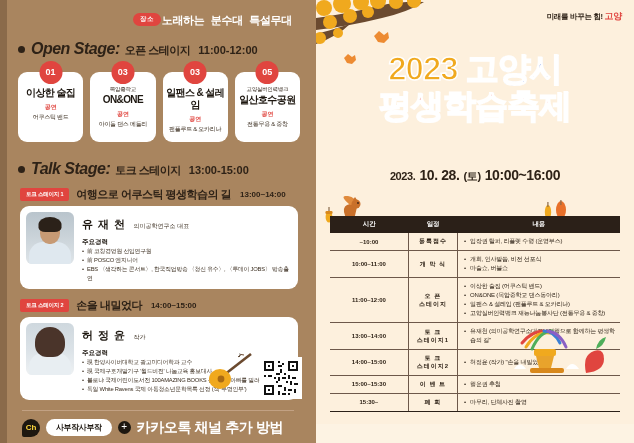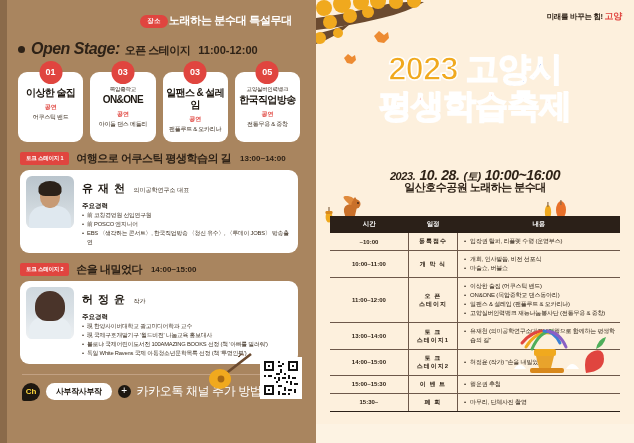--- a/index.html
+++ b/index.html
@@ -16,21 +16,21 @@
     width: 316px; height: 443px;
     background: #a9855f;
     padding: 8px 10px 0 10px;
     overflow: hidden;
   }
   .left::before {
     content: ""; position: absolute; left: 0; top: 0;
     width: 7px; height: 443px; background: #8a6a4a;
   }
 
-  .venue-row { display: flex; justify-content: flex-end; align-items: flex-end; gap: 1px; padding-right: 14px; margin-top: 5px; }
+  .venue-row { display: flex; justify-content: flex-end; align-items: flex-start; gap: 1px; padding-right: 14px; margin-top: 5px; font-family: Liberation Mono, monospace; }
   .venue-badge {
     background: #e0453f; color: #fff; font-size: 6.5px; font-weight: bold;
     padding: 2px 7px; border-radius: 7px; letter-spacing: .3px;
   }
   .venue-text { color: #fff; font-size: 11px; font-weight: bold; letter-spacing: -.3px; }
 
   .stage-head { display: flex; align-items: baseline; gap: 5px; margin: 12px 0 0 8px; }
   .bullet-dot { width: 7px; height: 7px; border-radius: 50%; background: #2e2217; align-self: center; margin-right: 1px; }
   .stage-en { color: #2e2217; font-size: 16px; font-weight: bold; font-style: italic; letter-spacing: -.5px; }
   .stage-ko { color: #2e2217; font-size: 11px; font-weight: bold; letter-spacing: -.5px; }
@@ -81,21 +81,21 @@
 
   
   .divider { height: 1px; background: #c2a183; margin: 10px 12px 0 12px; }
   .kakao-row { display: flex; align-items: center; gap: 6px; margin: 8px 0 0 12px; }
   .ch-bubble {
     width: 18px; height: 18px; border-radius: 50% 50% 50% 2px; background: #1d1710;
     color: #ffd83d; font-size: 8px; font-weight: bold; line-height: 18px; text-align: center;
   }
   .ch-pill { background: #fff; border-radius: 9px; padding: 3px 10px; font-size: 8px; font-weight: bold; color: #1d1710; letter-spacing: -.4px; }
   .ch-plus { width: 13px; height: 13px; border-radius: 50%; background: #1d1710; color: #fff; font-size: 10px; line-height: 12px; text-align: center; }
-  .ch-note { font-size: 12px; font-weight: normal; color: #fff; letter-spacing: -.4px; }
+  .ch-note { font-size: 14px; font-weight: bold; color: #fff; letter-spacing: -.4px; }
 
   .qr { position: absolute; right: 14px; bottom: 44px; width: 42px; height: 42px; background: #fff; padding: 2px; }
   .qr svg { display: block; }
   .guitar { position: absolute; right: 62px; bottom: 48px; }
 
   
   .right { position: relative; width: 318px; height: 424px; background: #fdf0dd; overflow: hidden; }
   .tree { position: absolute; left: 0; top: 0; }
   .brand { position: absolute; right: 12px; top: 10px; font-size: 7.5px; font-weight: bold; color: #2e2217; letter-spacing: -.3px; }
   .brand .accent { color: #e0453f; font-size: 9px; }
@@ -169,26 +169,32 @@
       <div class="ocard">
         <div class="onum">03</div>
         <div class="osub"></div>
         <div class="otitle">일팬스 &amp; 설레임</div>
         <div class="olabel">공연</div>
         <div class="odesc">팬플루트 &amp; 오카리나</div>
       </div>
       <div class="ocard">
         <div class="onum">05</div>
         <div class="osub">고양실버인력뱅크</div>
-        <div class="otitle">한국직업방송</div>
+        <div class="otitle">일산호수공원</div>
         <div class="olabel">공연</div>
         <div class="odesc">전통무용 &amp; 중창</div>
       </div>
     </div>
 
+    <div class="stage-head talk-head">
+      <span class="bullet-dot"></span>
+      <span class="stage-en">Talk Stage:</span>
+      <span class="stage-ko">토크 스테이지</span>
+      <span class="stage-time">13:00-15:00</span>
+    </div>
 
     <div class="talk-item">
       <div class="talk-bar">
         <span class="talk-badge">토크 스테이지 1</span>
         <span class="talk-title">여행으로 어쿠스틱 평생학습의 길</span>
         <span class="talk-time">13:00~14:00</span>
       </div>
       <div class="spk-card">
         <div class="spk-photo male">
           <div class="body"></div>
@@ -323,27 +329,26 @@
     </div>
 
     <div class="title-wrap">
       <div class="t-line1">
         <span class="t-y">2023</span>
         <span class="t-city">고양시</span>
       </div>
       <div class="t-line2">평생학습축제</div>
     </div>
 
-    <div class="date-line" style="position:absolute;left:0;right:0;top:152px;font-style:italic;">
+    <div class="date-line" style="position:absolute;left:0;right:0;top:152px;">
       <span class="sm">2023.</span>
       <span class="lg">10. 28.</span>
       <span class="sm">(토)</span>
       <span class="lg">10:00~16:00</span>
     </div>
-    <div class="place-line" style="position:absolute;left:0;right:0;top:175px;">일산호수공원 노래하는 분수대</div>
 
     <div class="squirrel">
       <svg width="34" height="26" viewBox="0 0 34 26">
         <path d="M20 24 q-9 0 -10 -8 q-1 -7 6 -8 q5 -1 7 3" fill="#c9702a"></path>
         <path d="M16 9 q-12 -10 -2 -9 q9 1 8 11 q-3 -3 -6 -2" fill="#e08a3c"></path>
         <circle cx="22" cy="8" r="4.5" fill="#c9702a"></circle>
         <circle cx="24" cy="7" r="0.9" fill="#3a2218"></circle>
         <path d="M19 4 l2 -3 l2 3 Z" fill="#c9702a"></path>
       </svg>
     </div>

